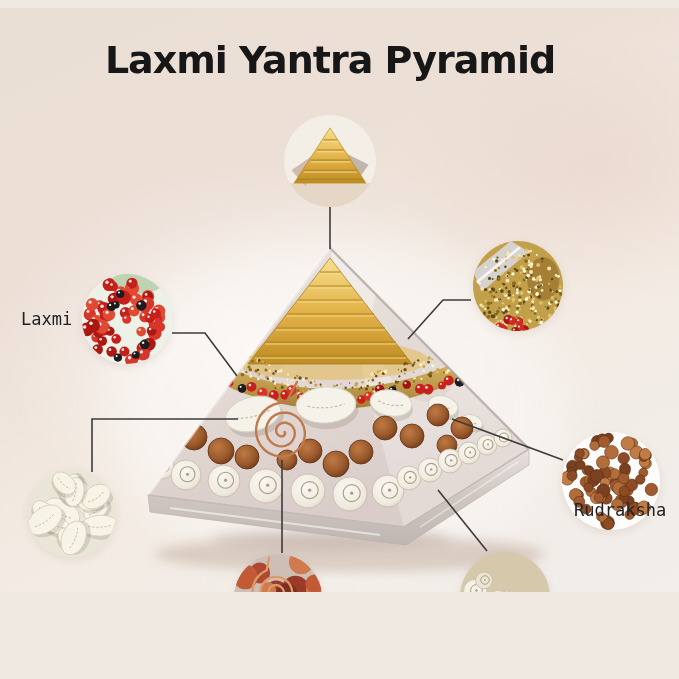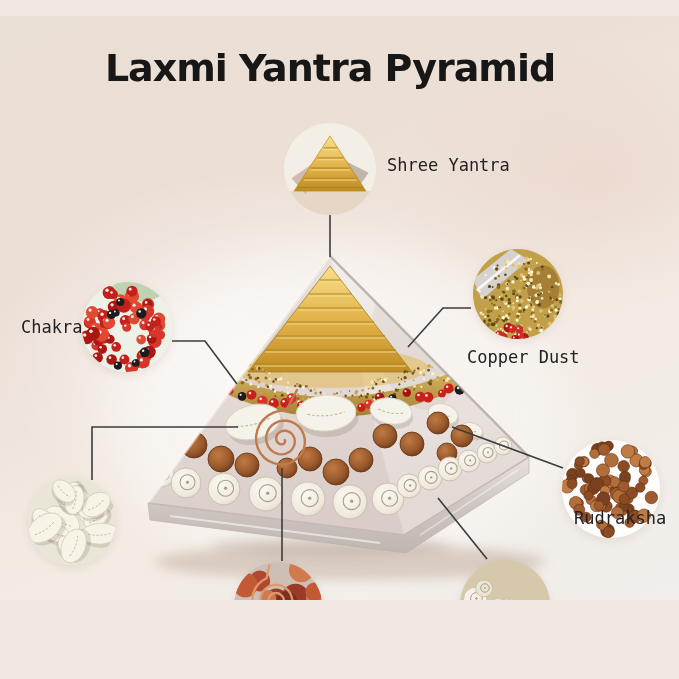--- a/index.html
+++ b/index.html
@@ -1,16 +1,16 @@
 <!DOCTYPE html>
 <html><head>
 <meta charset="utf-8">
 <style>
   html,body{margin:0;padding:0;background:#efe9e2;}
-  .canvas{position:relative;width:679px;height:584px;margin:16px auto;overflow:hidden;
+  .canvas{position:relative;width:679px;height:584px;margin:8px auto;overflow:hidden;
     font-family:"DejaVu Sans",sans-serif;
     background:
       radial-gradient(ellipse 55% 45% at 38% 58%, rgba(255,255,255,.6), rgba(255,255,255,0) 70%),
       radial-gradient(ellipse 40% 30% at 88% 28%, rgba(229,201,190,.4), rgba(229,201,190,0) 75%),
       linear-gradient(155deg,#eadfd5 0%,#ecdfd6 32%,#f3ebe3 62%,#f1eeeb 100%);}
   .title{position:absolute;top:30px;left:330px;transform:translateX(-50%);
     font-size:38px;font-weight:700;letter-spacing:-1px;color:#171717;white-space:nowrap;
     font-family:"DejaVu Sans",sans-serif;}
   .scene{position:absolute;left:0;top:0;width:679px;height:679px;}
   .thumb{position:absolute;border-radius:50%;overflow:hidden;box-shadow:0 3px 8px rgba(120,90,70,.12);}
@@ -1191,17 +1191,15 @@
           <circle cx="34.72682900119283" cy="67.35285077610536" r="5.656035723979585" fill="#c07c44" stroke="#5e3014" stroke-width="0.6"></circle>
           <circle cx="79.82643324826553" cy="48.51284009455353" r="4.883048428338952" fill="#8c4a25" stroke="#5e3014" stroke-width="0.6"></circle>
           <circle cx="42.28170565932585" cy="59.746419577783215" r="6.850578626501374" fill="#7a4120" stroke="#5e3014" stroke-width="0.6"></circle>
           <circle cx="13.986750173871698" cy="63.9974736574443" r="6.439153075800277" fill="#b26e3a" stroke="#5e3014" stroke-width="0.6"></circle>
           <circle cx="37.662638476714996" cy="66.863439357433" r="4.867465480230749" fill="#a05a2e" stroke="#5e3014" stroke-width="0.6"></circle>
           <circle cx="17.62665361380771" cy="71.18261512114117" r="5.607875671586953" fill="#a05a2e" stroke="#5e3014" stroke-width="0.6"></circle>
         </g>
     </svg>
   </div>
 
-  <div class="lbl l-shree">Shree Yantra</div>
-  <div class="lbl l-ratti">Chakra</div>
-  <div class="lbl l-copperdust">Copper Dust</div>
+  <div class="lbl l-ratti">Laxmi</div>
   <div class="lbl l-rudra">Rudraksha</div>
 </div>
 
 </body></html>

